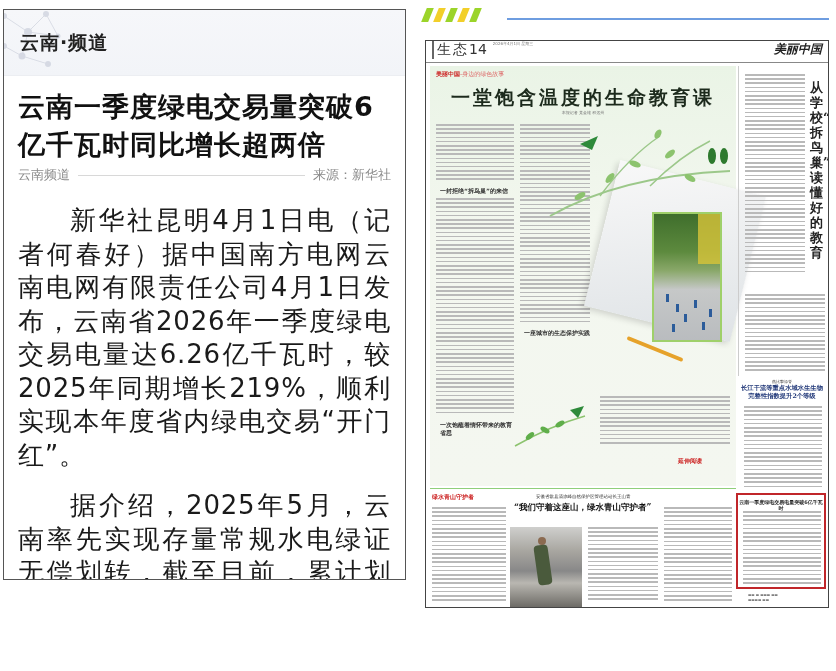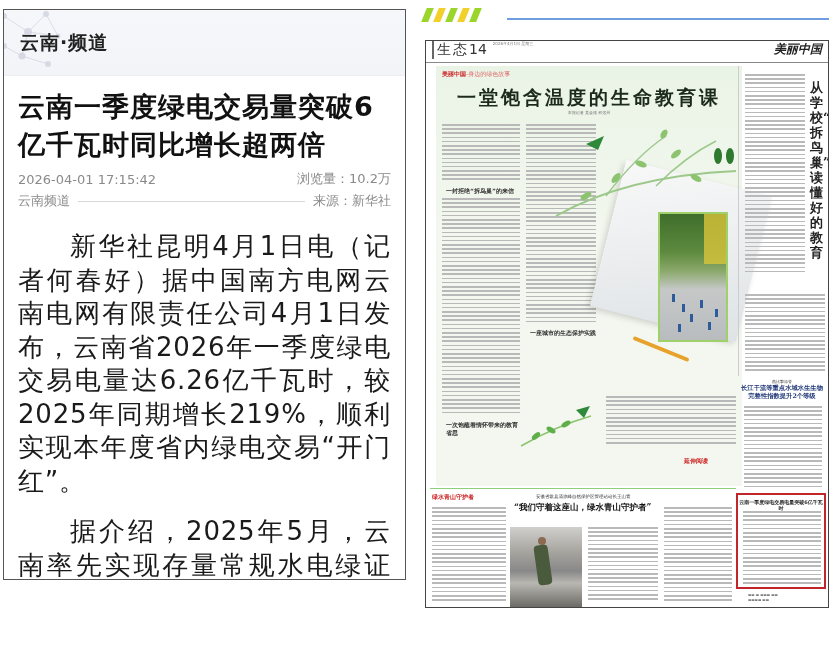--- a/index.html
+++ b/index.html
@@ -55,21 +55,20 @@
     border-bottom: 1px solid #888; display: flex; align-items: flex-start; padding: 0 6px;
   }
   .np-section { font-size: 14px; color: #333; border-left: 2px solid #666; padding-left: 3px; letter-spacing: 2px; }
   .np-page { font-size: 14px; color: #333; margin-left: 0; }
   .np-date { font-size: 4px; color: #777; margin-left: 6px; }
   .np-logo { margin-left: auto; font-family: "DejaVu Serif", serif; font-style: italic; font-weight: bold; font-size: 12px; color: #222; }
 
   .np-main {
     position: absolute; left: 4px; top: 25px; width: 306px; height: 420px;
     background: linear-gradient(180deg, #eaf4e6 0%, #f3f7ef 40%, #f4f7f0 100%);
-    margin-left: 6px;
   }
   .np-kicker { position: absolute; left: 6px; top: 4px; font-size: 6px; color: #c22; font-weight: bold; }
   .np-kicker .sub { color: #d66; font-weight: normal; }
   .np-headline {
     position: absolute; left: 0; width: 306px; top: 19px; text-align: center;
     font-size: 19px; font-weight: bold; color: #1c2a1c; letter-spacing: 3px;
   }
   .np-byline { position: absolute; left: 0; width: 306px; top: 44px; text-align: center; font-size: 4px; color: #777; }
 
   .textcol { position: absolute; }
@@ -150,24 +149,20 @@
           <circle cx="50" cy="58" r="3"></circle>
           <circle cx="6" cy="40" r="3"></circle>
         <circle cx="60" cy="30" r="2.5"></circle>
       </g>
     </svg>
     <span class="channel-title">云南·频道</span>
   </div>
 
   <h1 class="article-title">云南一季度绿电交易量突破6亿千瓦时同比增长超两倍</h1>
 
-  <div class="meta-row" style="margin-top:4px;">
-    <span>2026-04-01 17:15:42</span>
-    <span><span>浏览量：</span><span>10.2万</span></span>
-  </div>
   <div class="meta-row">
     <span>云南频道</span>
     <span class="line"></span>
     <span><span>来源：</span><span>新华社</span></span>
   </div>
 
   <div class="article-body">
     <p>新华社昆明4月1日电（记者何春好）据中国南方电网云南电网有限责任公司4月1日发布，云南省2026年一季度绿电交易电量达6.26亿千瓦时，较2025年同期增长219%，顺利实现本年度省内绿电交易“开门红”。</p>
     <p>据介绍，2025年5月，云南率先实现存量常规水电绿证无偿划转，截至目前，累计划转“免费”绿证数量已超2.43亿张，直接惠及7.18万家用电企业，有效拓展了“绿电+”产业发展新格局、新模式。近日，《云南省存量常规水电绿证划转方案（试行）》正式印发，成为专门针对存量常规水电绿证划转的独立方案。</p>
   </div>

